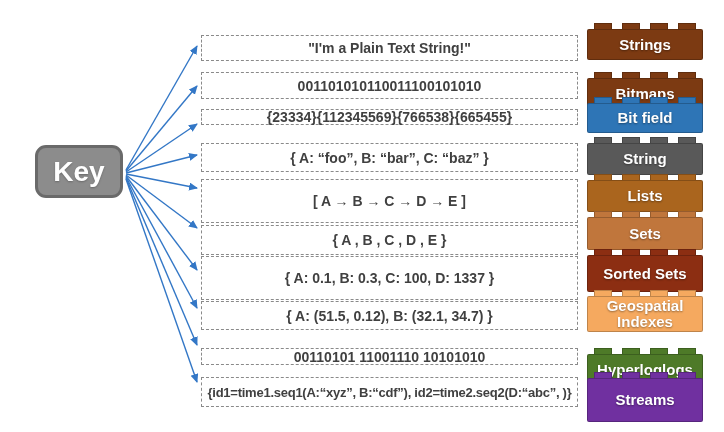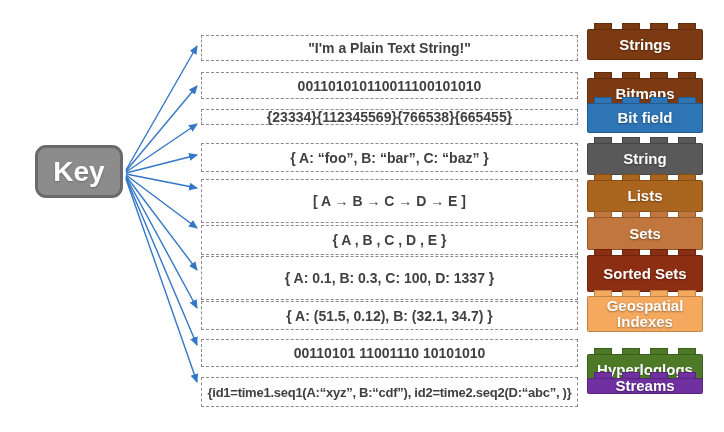--- a/index.html
+++ b/index.html
@@ -92,21 +92,21 @@
   </div>
   <div class="example-box" style="top:225px;height:30px">
     <span class="example-text">{ A , B , C , D , E }</span>
   </div>
   <div class="example-box" style="top:256px;height:44px">
     <span class="example-text">{ A: 0.1, B: 0.3, C: 100, D: 1337 }</span>
   </div>
   <div class="example-box" style="top:301px;height:29px">
     <span class="example-text">{ A: (51.5, 0.12), B: (32.1, 34.7)  }</span>
   </div>
-  <div class="example-box" style="top:339px;height:28px">
+  <div class="example-box" style="top:348px;height:17px">
     <span class="example-text">00110101 11001110 10101010</span>
   </div>
   <div class="example-box" style="top:377px;height:30px">
     <span class="example-text small">{id1=time1.seq1(A:“xyz”, B:“cdf”), id2=time2.seq2(D:“abc”, )}</span>
   </div>
 
   <div class="brick" style="top: 23px; --brick-color: #7C3A12;">
     <div class="studs">
         <i></i>
         <i></i>
@@ -187,16 +187,16 @@
       </div>
     <div class="brick-body" style="height:32px">Hyperloglogs</div>
   </div>
   <div class="brick" style="top: 372px; --brick-color: #7030A0;">
     <div class="studs">
         <i></i>
         <i></i>
         <i></i>
         <i></i>
       </div>
-    <div class="brick-body" style="height:16px">Streams</div>
+    <div class="brick-body" style="height:44px">Streams</div>
   </div>
 
 </div>
 
 </body></html>

